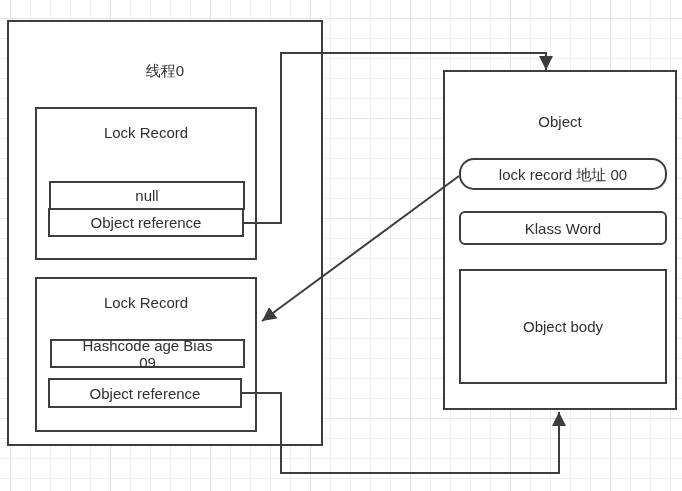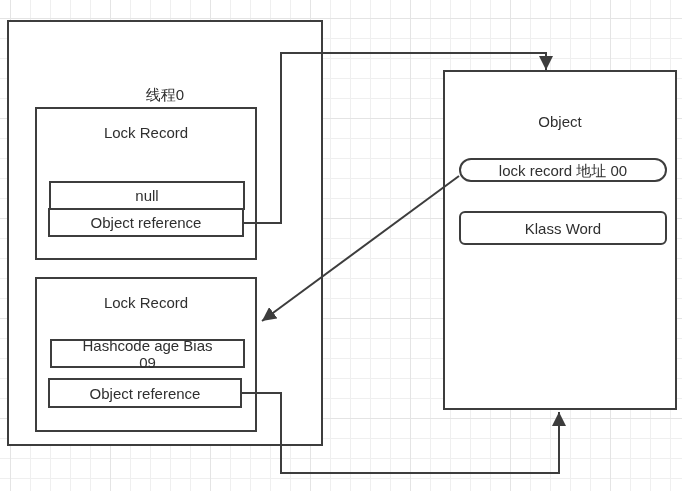--- a/index.html
+++ b/index.html
@@ -56,40 +56,41 @@
     stroke:#3d3d3d;
     stroke-width:2;
   }
 </style>
 </head>
 <body>
 
 <div id="canvas">
 
   <div class="box" style="left:7px;top:20px;width:316px;height:426px;">
-    <div class="box-title" style="margin-top:64px;text-align:center;">线程0</div>
+    <div class="box-title" style="margin-top:40px;text-align:center;">线程0</div>
 
     <div class="box" style="left:26px;top:85px;width:222px;height:153px;">
       <div class="box-title" style="margin-top:15px;">Lock Record</div>
       <div class="slot" style="left:12px;top:61px;width:196px;height:29px;margin-top:11px;">null</div>
       <div class="slot" style="left:11px;top:99px;width:196px;height:29px;">Object reference</div>
     </div>
 
     <div class="box" style="left:26px;top:255px;width:222px;height:155px;">
       <div class="box-title" style="margin-top:15px;">Lock Record</div>
       <div class="slot" style="left:13px;top:60px;width:195px;height:29px;">Hashcode age Bias
 09</div>
       <div class="slot" style="left:11px;top:99px;width:194px;height:30px;">Object reference</div>
     </div>
   </div>
 
   <div class="box" style="left:443px;top:70px;width:234px;height:340px;">
     <div class="box-title" style="margin-top:41px;">Object</div>
-    <div class="slot" style="left:14px;top:86px;width:208px;height:24px;border-radius:15px;">lock record 地址 00</div>
+    <div class="slot" style="left:14px;top:86px;width:208px;height:32px;border-radius:15px;">lock record 地址 00</div>
     <div class="slot" style="left:14px;top:139px;width:208px;height:34px;border-radius:6px;">Klass Word</div>
+    <div class="slot" style="left:14px;top:197px;width:208px;height:115px;">Object body</div>
   </div>
 
   <svg id="connector-layer" viewBox="0 0 682 491" xmlns="http://www.w3.org/2000/svg">
     <defs>
       <marker id="arrowhead" viewBox="0 0 10 10" refX="10" refY="5" markerWidth="7" markerHeight="7" orient="auto">
         <path d="M0,0 L10,5 L0,10 z" fill="#3d3d3d"></path>
       </marker>
     </defs>
     <polyline points="243,223 281,223 281,53 546,53 546,70" marker-end="url(#arrowhead)"></polyline>
     <polyline points="242,393 281,393 281,473 559,473 559,412" marker-end="url(#arrowhead)"></polyline>

